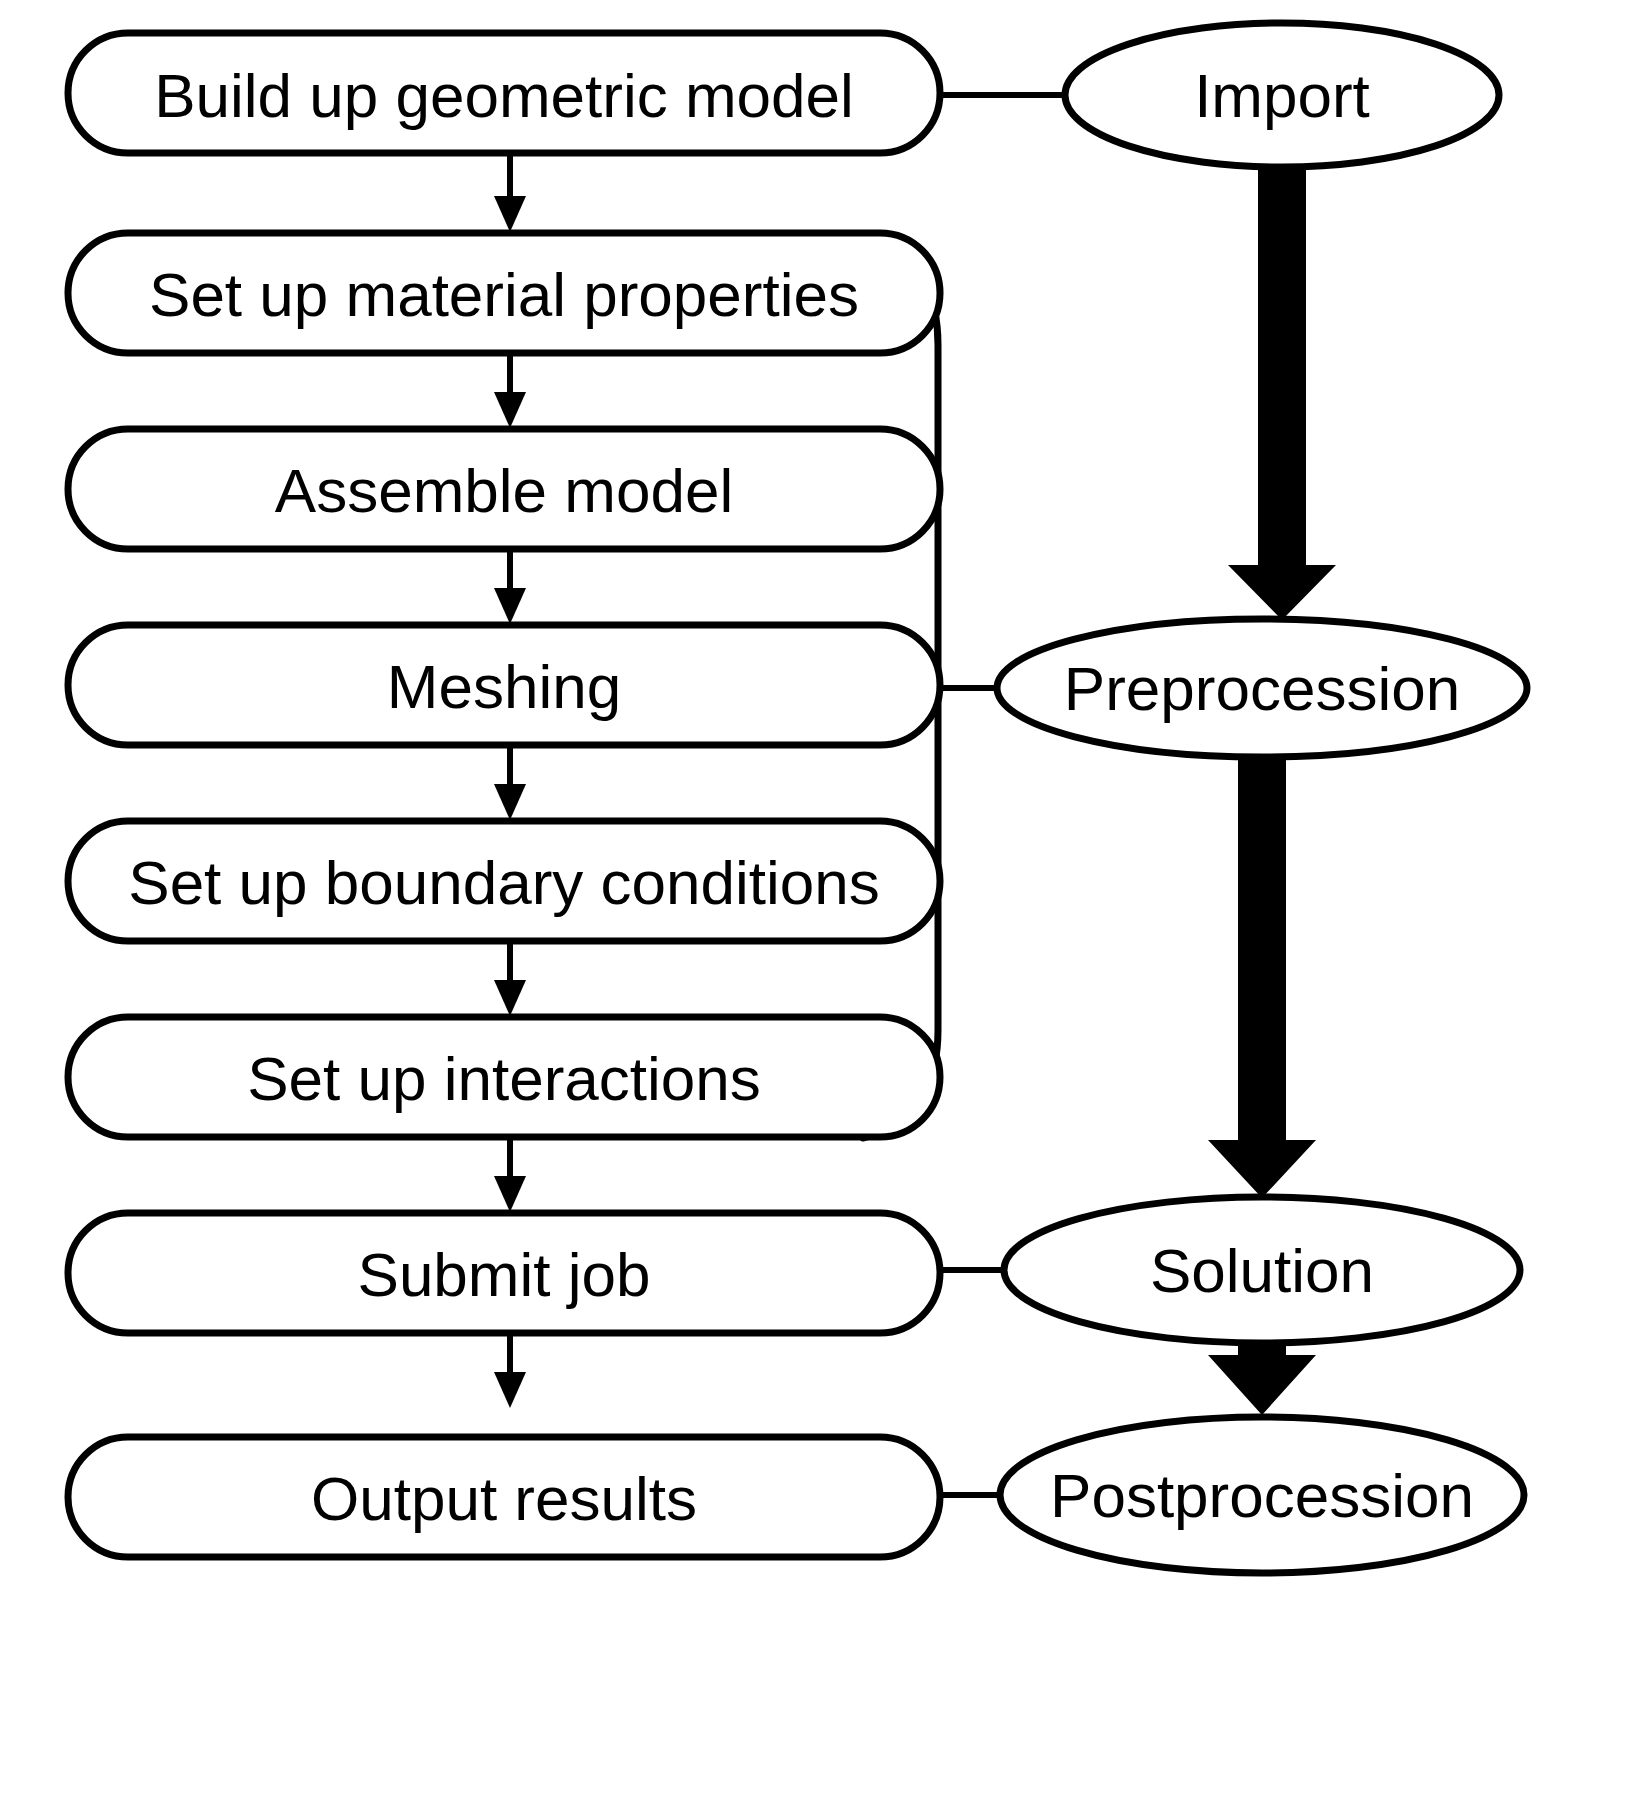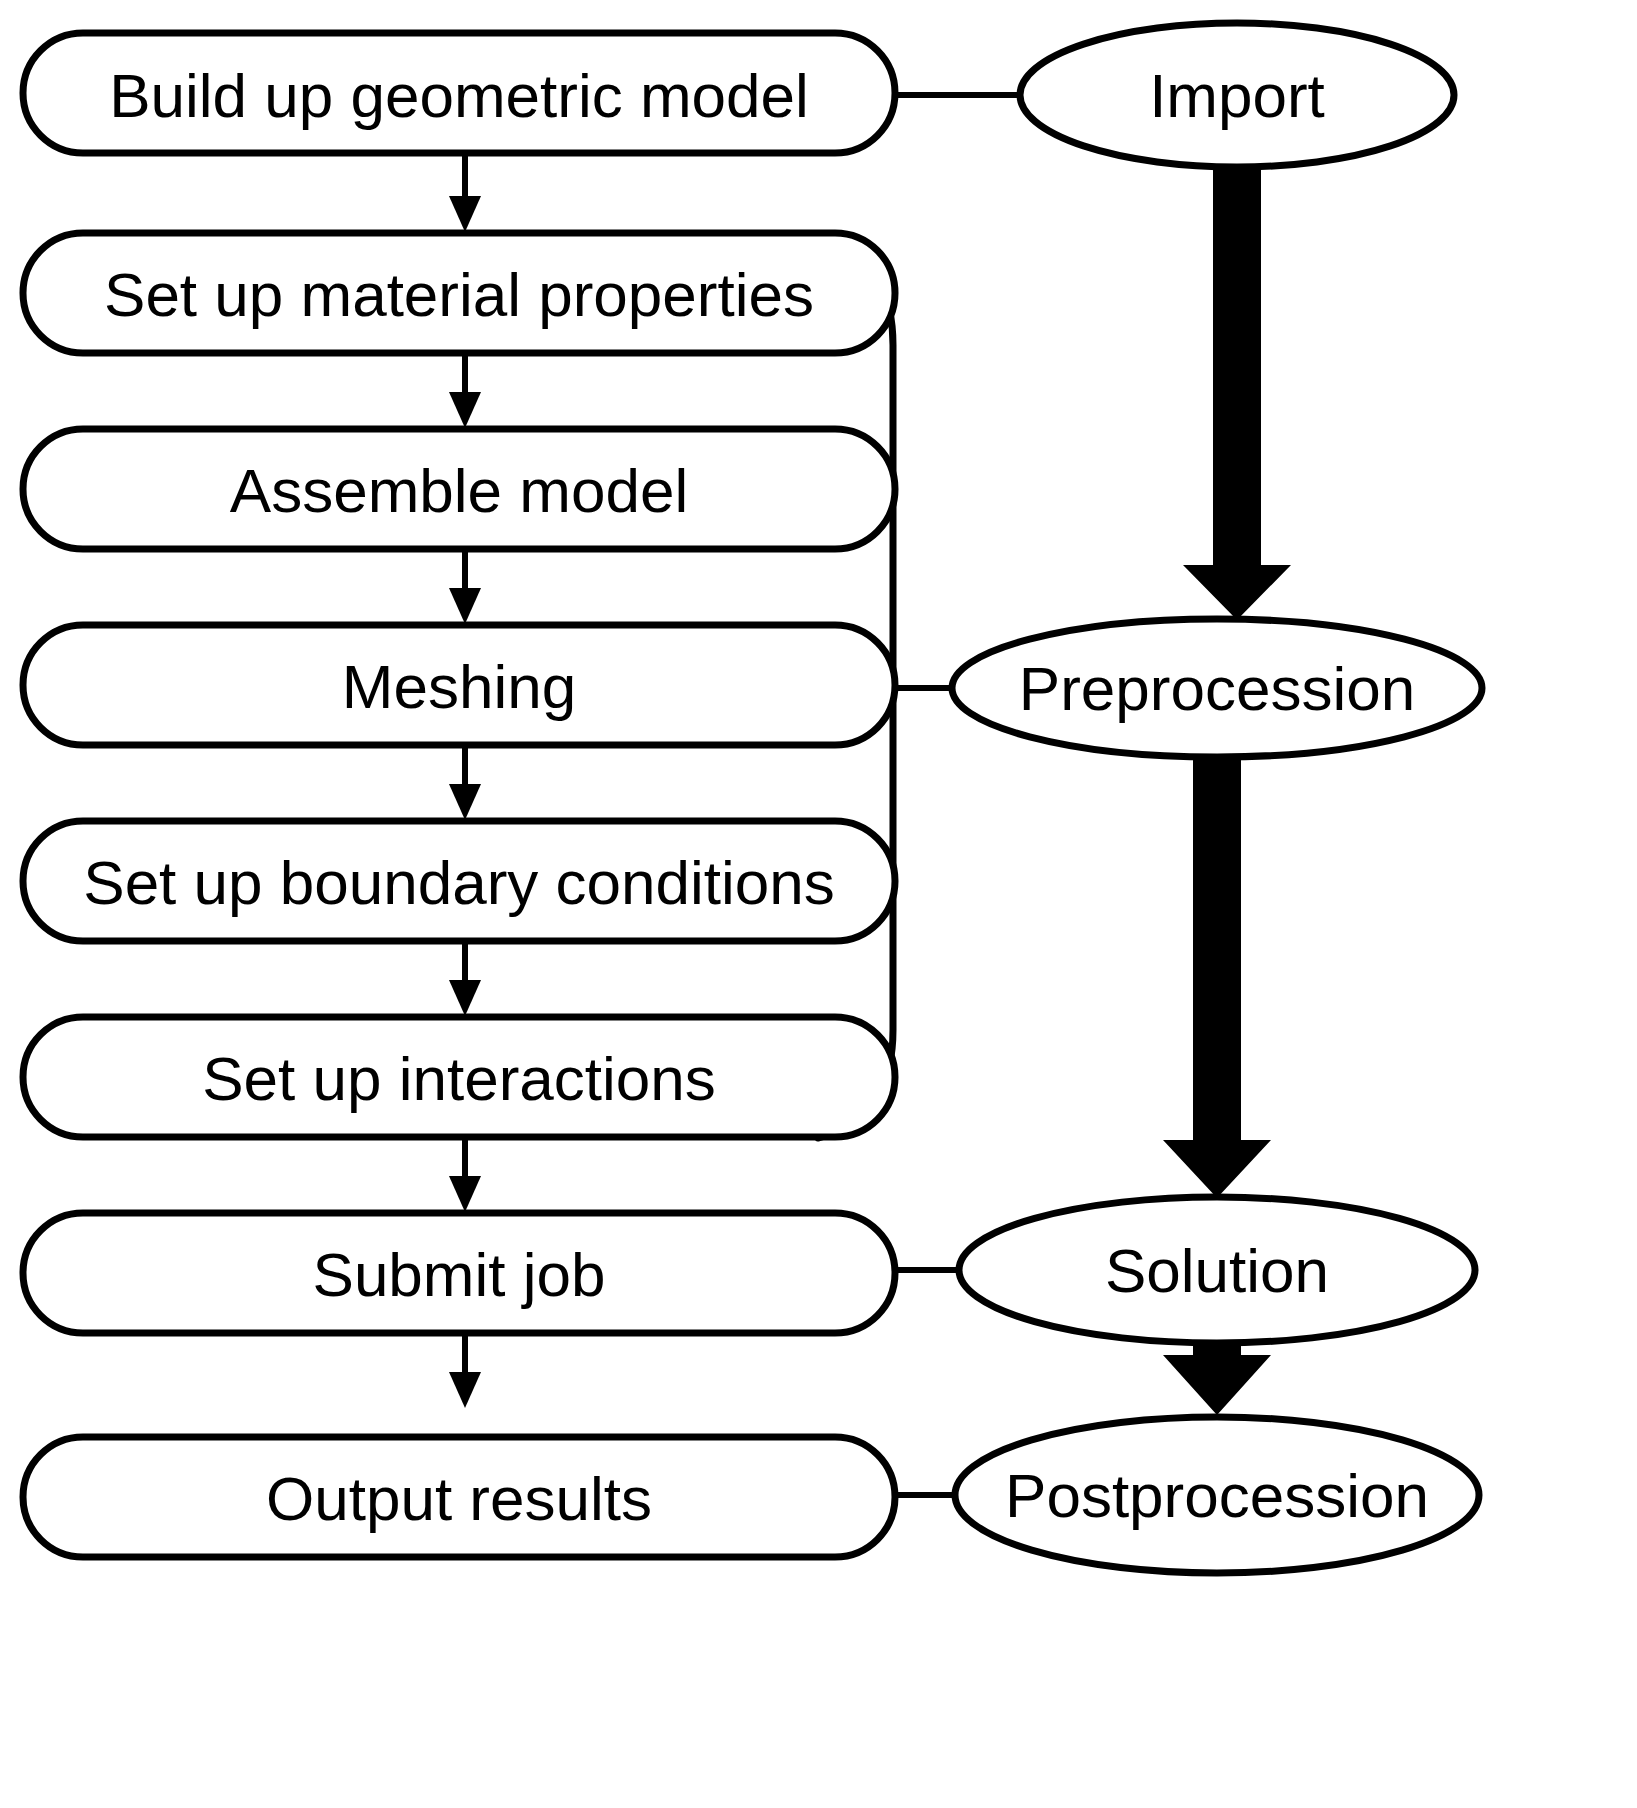--- a/index.html
+++ b/index.html
@@ -11,20 +11,21 @@
     width: 1637px;
     height: 1808px;
     font-family: "Liberation Sans", sans-serif;
     overflow: hidden;
   }
   #flowchart-root {
     position: relative;
     width: 1380px;
     height: 1808px;
     background: #ffffff;
+    padding-left: 45px;
   }
   svg.diagram {
     display: block;
     width: 1637px;
     height: 1808px;
   }
   .node-shape {
     fill: #ffffff;
     stroke: #000000;
     stroke-width: 7;

